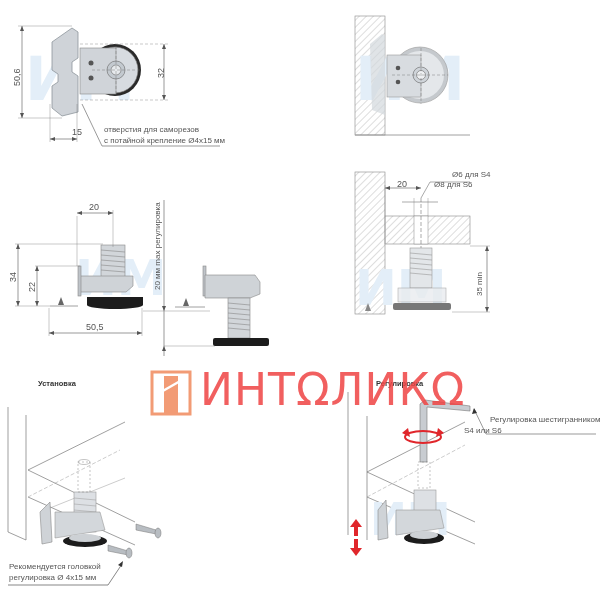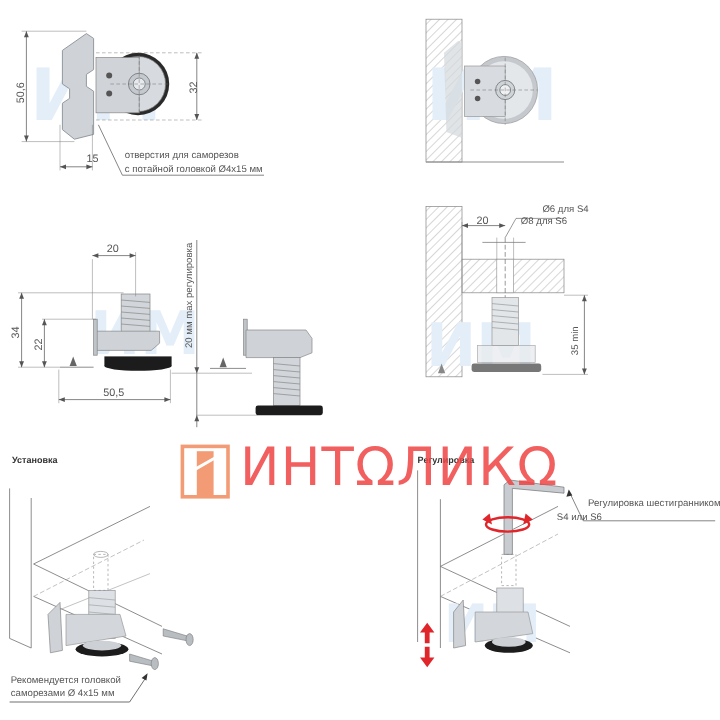--- a/index.html
+++ b/index.html
@@ -1,21 +1,21 @@
 <!DOCTYPE html>
 <html><head>
 <meta charset="utf-8">
 <style>
   html,body{margin:0;padding:0;background:#fff;}
   body{width:600px;height:600px;position:relative;overflow:hidden;font-family:"Liberation Sans",sans-serif;color:#444;}
   .abs{position:absolute;}
   .t{font-size:8px;color:#555;white-space:nowrap;font-family:"Liberation Sans",sans-serif;}
   .dim{font-size:9px;color:#555;white-space:nowrap;}
   .vert{transform:rotate(-90deg);transform-origin:left top;}
-  .title{font-size:7.5px;font-weight:bold;color:#333;}
+  .title{font-size:7.5px;font-weight:bold;color:#333;margin-left:28px;}
   svg{position:absolute;left:0;top:0;}
   .logo-text{font-size:44px;color:#ef4444;letter-spacing:1px;font-family:"DejaVu Sans",sans-serif;font-weight:normal;}
 </style>
 </head>
 <body>
 
 <div>
 <svg width="600" height="600">
 
   <text x="25" y="100" font-size="60" fill="#e3eef8" font-family="DejaVu Sans" font-weight="bold">ИМ</text>
@@ -49,21 +49,21 @@
   <line x1="50" y1="139" x2="77" y2="139" stroke="#555" stroke-width="0.6"></line>
   <polygon points="50,139 55,137 55,141" fill="#555"></polygon>
   <polygon points="77,139 72,137 72,141" fill="#555"></polygon>
 
   <polyline points="82,104 102,146 220,146" fill="none" stroke="#555" stroke-width="0.6"></polyline>
 </svg>
 <div class="abs dim vert" style="left:12px;top:86px;">50,6</div>
 <div class="abs dim vert" style="left:156px;top:78px;">32</div>
 <div class="abs dim" style="left:72px;top:127px;">15</div>
 <div class="abs t" style="left:104px;top:125px;text-align:center;">отверстия для саморезов</div>
-<div class="abs t" style="left:104px;top:136px;">с потайной головкой Ø4x15 мм</div>
+<div class="abs t" style="left:104px;top:136px;">с потайной крепление Ø4x15 мм</div>
 </div>
 
 <div>
 <svg width="600" height="600">
   <defs>
     <pattern id="hatch" width="5" height="5" patternUnits="userSpaceOnUse" patternTransform="rotate(45)">
       <line x1="0" y1="0" x2="0" y2="5" stroke="#bbb" stroke-width="1"></line>
     </pattern>
   </defs>
   <rect x="355" y="16" width="30" height="119" fill="url(#hatch)" stroke="#888" stroke-width="0.6"></rect>
@@ -217,21 +217,21 @@
   <g fill="#b8bdc2" stroke="#777" stroke-width="0.5">
     <path d="M136 524 L156 530 L156 534 L136 530 Z"></path>
     <ellipse cx="158" cy="533" rx="3" ry="5"></ellipse>
     <path d="M108 545 L128 551 L128 555 L108 551 Z"></path>
     <ellipse cx="129" cy="553" rx="3" ry="5"></ellipse>
   </g>
   <polyline points="8,585 108,585 122,564" fill="none" stroke="#555" stroke-width="0.7"></polyline>
   <polygon points="123,561 118,565 122,567" fill="#333"></polygon>
 </svg>
 <div class="abs t" style="left:9px;top:562px;">Рекомендуется головкой</div>
-<div class="abs t" style="left:9px;top:573px;">саморезами Ø 4x15 мм</div>
+<div class="abs t" style="left:9px;top:573px;">регулировка Ø 4x15 мм</div>
 </div>
 
 <div>
 <svg width="600" height="600">
   <line x1="348" y1="392" x2="348" y2="535" stroke="#777" stroke-width="0.7"></line>
   <line x1="367" y1="416" x2="367" y2="540" stroke="#777" stroke-width="0.7"></line>
   <line x1="367" y1="472" x2="465" y2="422" stroke="#777" stroke-width="0.7"></line>
   <line x1="367" y1="472" x2="475" y2="522" stroke="#777" stroke-width="0.7"></line>
   <line x1="367" y1="497" x2="475" y2="544" stroke="#777" stroke-width="0.7"></line>
   <line x1="367" y1="497" x2="465" y2="445" stroke="#999" stroke-width="0.5" stroke-dasharray="4,2"></line>

